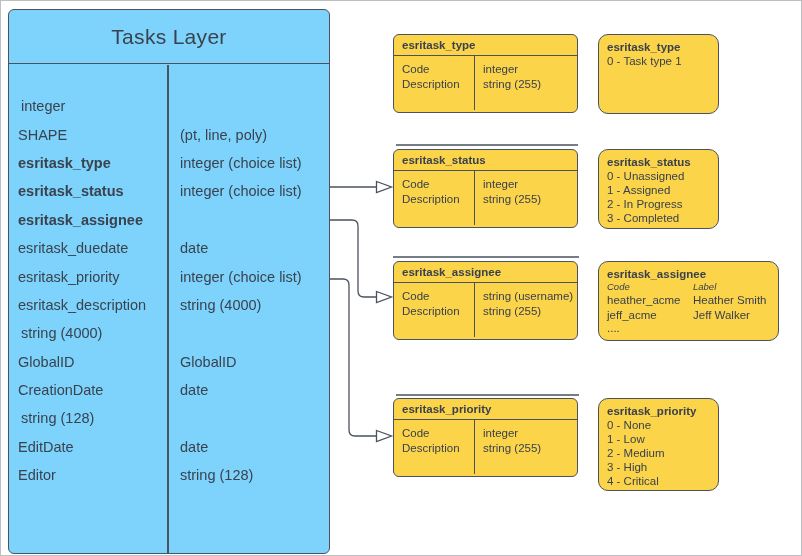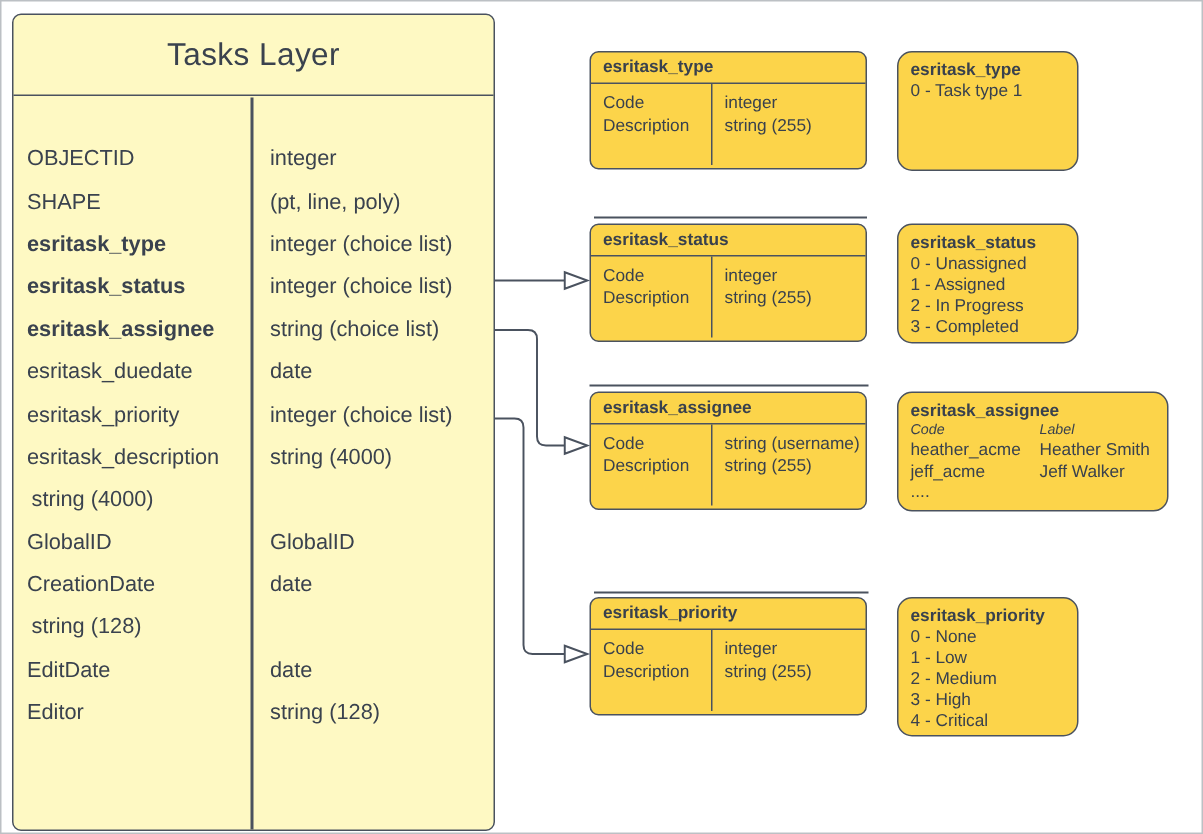--- a/index.html
+++ b/index.html
@@ -5,21 +5,21 @@
   html,body { margin:0; padding:0; background:#ffffff; }
   .canvas {
     position:relative; width:802px; height:556px; box-sizing:border-box;
     background:#ffffff; border:1px solid #bcc0c4; overflow:hidden;
     font-family:"Liberation Sans", sans-serif; color:#3a424e;
   }
 
   
   .tasks-box {
     position:absolute; left:7px; top:8px; width:322px; height:545px;
-    box-sizing:border-box; background:#fef9c3;
+    box-sizing:border-box; background:#7dd3fc;
     border:1.5px solid #4a525f; border-radius:6px;
   }
   .tasks-title {
     height:53px; display:flex; align-items:center; justify-content:center;
     font-size:21px; border-bottom:1.5px solid #4a525f; letter-spacing:0.3px;
   }
   .col-divider {
     position:absolute; left:158px; top:54.5px; bottom:0; width:1.5px;
     background:#4a525f;
   }
@@ -87,38 +87,36 @@
       <path d="M375.5 290.5 L390.5 296 L375.5 301.5 Z"></path>
       <path d="M375.5 429.5 L390.5 435 L375.5 440.5 Z"></path>
     </g>
   </svg>
 
   <div class="tasks-box">
     <div class="tasks-title">Tasks Layer</div>
     <div class="col-divider"></div>
     <div class="tasks-cols">
       <div class="frow">
-          <span class="fname">OBJECTID</span>
           <span class="ftype">integer</span>
         </div>
       <div class="frow">
           <span class="fname">SHAPE</span>
           <span class="ftype">(pt, line, poly)</span>
         </div>
       <div class="frow">
           <span class="fname bold">esritask_type</span>
           <span class="ftype">integer (choice list)</span>
         </div>
       <div class="frow">
           <span class="fname bold">esritask_status</span>
           <span class="ftype">integer (choice list)</span>
         </div>
       <div class="frow">
           <span class="fname bold">esritask_assignee</span>
-          <span class="ftype">string (choice list)</span>
         </div>
       <div class="frow">
           <span class="fname">esritask_duedate</span>
           <span class="ftype">date</span>
         </div>
       <div class="frow">
           <span class="fname">esritask_priority</span>
           <span class="ftype">integer (choice list)</span>
         </div>
       <div class="frow">

